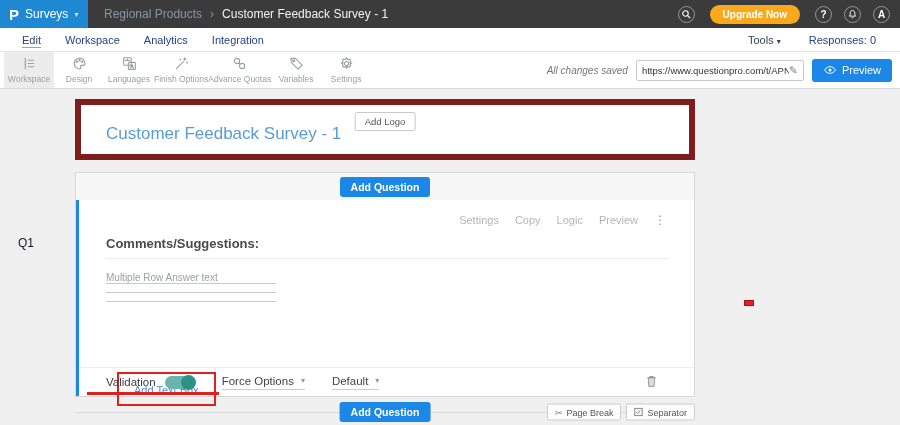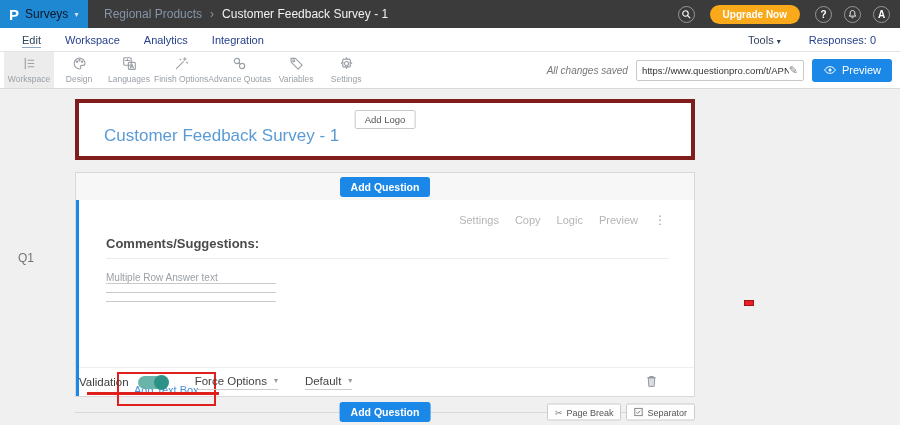--- a/index.html
+++ b/index.html
@@ -3,21 +3,21 @@
 <meta charset="utf-8">
 <style>
   * { margin:0; padding:0; box-sizing:border-box; }
   html,body { width:900px; height:425px; overflow:hidden; }
   body { font-family:"Liberation Sans", sans-serif; background:#f0f0f1; position:relative; }
 
   
   .topbar { height:28px; background:#3b3b3b; display:flex; align-items:center; }
   .logo-area { width:88px; height:100%; background:#1e88d2; display:flex; align-items:center; padding-left:9px; gap:6px; cursor:pointer; }
   .logo-p { color:#fff; font-weight:bold; font-size:15px; line-height:1; }
-  .surveys-label { color:#0f172a; font-size:12px; }
+  .surveys-label { color:#ffffff; font-size:12px; }
   .caret-sm { color:#cfe3f5; font-size:8px; }
   .breadcrumb { margin-left:16px; font-size:12px; color:#8695a7; display:flex; gap:8px; align-items:center; }
   .breadcrumb .current { color:#f2f2f2; }
   .topbar-right { margin-left:auto; display:flex; align-items:center; gap:12px; padding-right:10px; }
   .circle-btn { width:17px; height:17px; border-radius:50%; border:1px solid #979797; display:flex; align-items:center; justify-content:center; color:#fff; font-size:10px; font-weight:bold; cursor:pointer; background:transparent; }
   .upgrade-btn { background:#f9a919; color:#fff; font-size:10px; font-weight:bold; height:19px; padding:0 13px; border-radius:10px; border:none; display:flex; align-items:center; cursor:pointer; margin:0 3px; }
 
   
   .navbar { height:24px; background:#fff; border-bottom:1px solid #e3e3e3; display:flex; align-items:center; padding:8px 10px; }
   .nav-item { font-size:11px; color:#26418f; padding:0 12px; cursor:pointer; }
@@ -37,60 +37,60 @@
   .saved { font-size:10px; font-style:italic; color:#777; white-space:nowrap; }
   .url-box { display:flex; align-items:center; border:1px solid #c8c8c8; border-radius:2px; height:21px; width:168px; background:#fff; padding:0 5px; }
   .url-input { border:none; outline:none; flex:1; font-size:9.5px; color:#333; min-width:0; font-family:"Liberation Sans",sans-serif; background:transparent; }
   .pencil { font-size:11px; color:#888; cursor:pointer; }
   .preview-btn { background:#1b87e6; color:#fff; font-size:11px; height:23px; padding:0 11px; border-radius:3px; border:none; display:flex; align-items:center; gap:5px; cursor:pointer; }
 
   
   .page { position:relative; height:340px; }
   .content { position:absolute; left:75px; top:10px; width:620px; }
 
-  .title-card { background:#fff; border:4px solid #7f1d1d; height:61px; position:relative; }
+  .title-card { background:#fff; border:6px solid #7f1d1d; height:61px; position:relative; }
   .add-logo-btn { position:absolute; top:7px; left:50%; transform:translateX(-50%); background:#fff; border:1px solid #c8c8c8; border-radius:2px; font-size:9.5px; color:#555; padding:3px 9px; cursor:pointer; }
   .survey-title { position:absolute; left:25px; bottom:10px; font-size:17px; color:#5b9bd5; }
 
   .question-section { margin-top:12px; border:1px solid #d8d8d8; background:#fff; }
   .addq-strip { height:27px; background:#f7f7f8; display:flex; align-items:center; justify-content:center; }
   .addq-btn { background:#1b87e6; color:#fff; border:none; border-radius:3px; font-size:10.5px; font-weight:bold; padding:4px 11px; cursor:pointer; }
 
   .question-card { position:relative; background:#fff; border-left:3px solid #1b87e6; height:196px; }
   .q-actions { position:absolute; top:13px; right:28px; display:flex; gap:16px; font-size:11px; color:#b5b5b5; align-items:center; }
   .q-action { cursor:pointer; }
   .kebab { font-size:12px; color:#9a9a9a; cursor:pointer; }
   .q-title { position:absolute; left:27px; top:36px; font-size:13px; font-weight:bold; color:#4a4a4a; cursor:text; }
   .q-title-line { position:absolute; left:27px; top:58px; right:25px; border-bottom:1px solid #ececec; }
   .answer-block { position:absolute; left:27px; top:72px; width:170px; }
   .answer-line1 { font-size:10px; color:#9aa0a6; padding-bottom:0; border-bottom:1px solid #c9c9c9; cursor:text; }
   .answer-line { height:9px; border-bottom:1px solid #c9c9c9; }
   .add-textbox-wrap { position:absolute; left:38px; top:132px; border:2px solid #e0201c; padding:6px 15px;margin-top:40px; }
   .add-textbox-label { font-size:11px; color:#4a90d9; cursor:pointer; }
-  .q-footer { position:absolute; left:0; right:0; bottom:0; height:29px; border-top:1px solid #eee; display:flex; align-items:center; }
+  .q-footer { position:absolute; left:0; right:0; bottom:0; height:29px; border-top:1px solid #eee; display:flex; align-items:center; padding-left:27px; }
   .validation-label { font-size:11.5px; color:#3c3c3c; margin-right:9px; }
   .toggle { width:30px; height:13px; border-radius:7px; background:#6ab5ab; position:relative; cursor:pointer; }
   .toggle-knob { position:absolute; right:-1px; top:-1px; width:15px; height:15px; border-radius:50%; background:#2c9287; }
   .dropdown { display:flex; align-items:center; gap:7px; font-size:11.5px; color:#444; border-bottom:1px solid #ccc; padding-bottom:2px; margin-left:27px; cursor:pointer; }
   .dd-caret { font-size:8px; color:#999; }
   .trash-btn { margin-left:auto; margin-right:36px; background:none; border:none; cursor:pointer; }
   svg.trash-icon { width:13px; height:14px; stroke:#8f959c; fill:#d9dde1; stroke-width:1; }
   .validation-underline { position:absolute; left:8px; bottom:1px; width:132px; height:3px; background:#e0201c; }
 
   .bottom-row { position:relative; height:26px; margin-top:2px; }
   .bottom-row::before { content:""; position:absolute; left:0; right:0; top:50%; border-top:1px solid #d9d9d9; }
   .addq-center { position:absolute; left:50%; top:50%; transform:translate(-50%,-50%); z-index:1; }
   .bottom-right { position:absolute; right:0; top:50%; transform:translateY(-50%); display:flex; gap:5px; z-index:1; }
   .mini-btn { background:#fdfdfd; border:1px solid #ccc; border-radius:2px; font-size:9px; color:#555; height:17px; display:flex; align-items:center; gap:4px; padding:0 7px; cursor:pointer; }
   .mini-icon { font-size:9px; color:#777; }
   svg.sep-icon { width:9px; height:9px; stroke:#777; fill:none; stroke-width:1.1; }
 
   .next-card { background:#fff; border:1px solid #ddd; border-bottom:none; height:9px; margin-top:2px; }
 
-  .q1-label { position:absolute; left:18px; top:162px; font-size:12px; color:#737373; }
+  .q1-label { position:absolute; left:18px; top:147px; font-size:12px; color:#0f172a; }
   .red-dash { position:absolute; left:744px; top:211px; width:10px; height:6px; background:#ed1c24; border:1px solid #9e1418; }
 </style>
 </head>
 <body>
 
 <div class="topbar">
   <div class="logo-area">
     <span class="logo-p">P</span>
     <span class="surveys-label">Surveys</span>
     <span class="caret-sm">▾</span>

